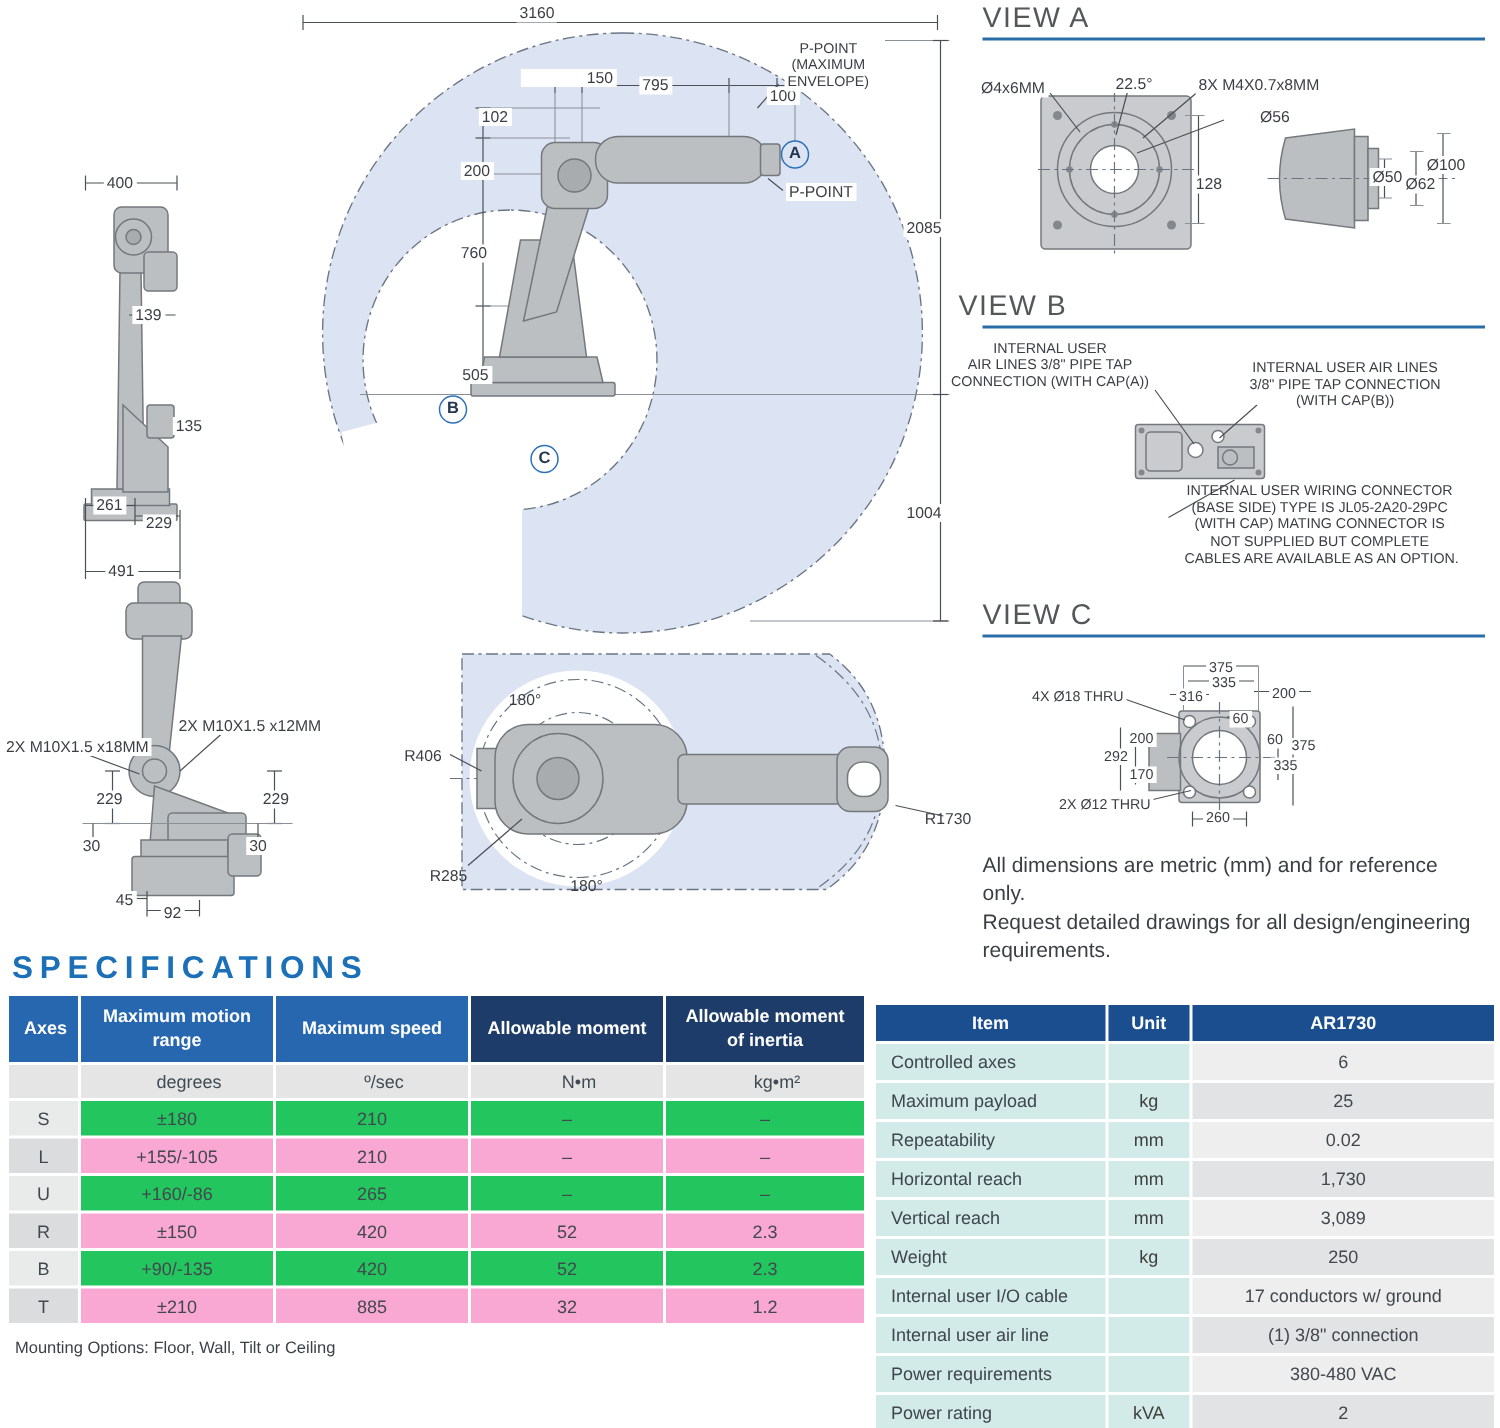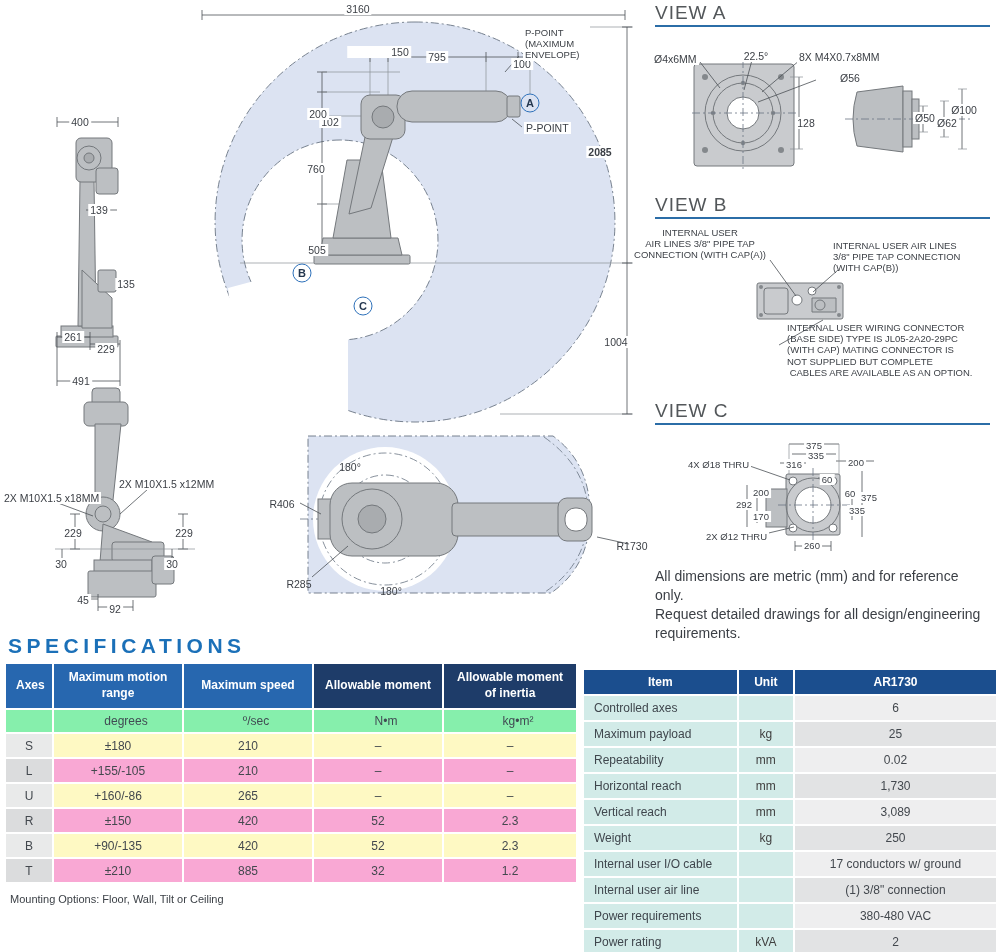--- a/index.html
+++ b/index.html
@@ -15,42 +15,42 @@
   .robo-d{stroke:#74787c;stroke-width:1;fill:#a9acaf;}
   .plate{fill:#c9cbce;stroke:#74787c;stroke-width:1;}
   .ring{fill:none;stroke:#74787c;stroke-width:1;}
   .bolt{fill:#84888c;stroke:none;}
   .wh{fill:#fff;stroke:none;}
   
   .layer{position:absolute;left:0;top:0;width:1000px;height:952px;pointer-events:none;}
   .lbl{position:absolute;font-size:10.5px;line-height:1.18;color:#3b3f45;white-space:pre;transform:translateX(-50%);}
   .lbl.bg{background:#fff;padding:0 2px;}
   .lbl.sm{font-size:9.5px;}
-  .lbl.ta-l{transform:none;text-align:left;}
+  .lbl.ta-l{transform:none;text-align:center;}
   .lbl.ctr{text-align:center;}
   .lbl.circ{transform:translate(-50%,-50%);width:17px;height:17px;border:1.6px solid #2e71ba;
             border-radius:50%;display:flex;align-items:center;justify-content:center;
             font-weight:bold;font-size:11px;color:#24374f;background:transparent;padding:0;}
   
   .vhead{position:absolute;font-size:19px;color:#53575a;letter-spacing:1px;}
   .vrule{position:absolute;width:335px;border-top:2px solid #2b6da7;}
   #dims-note{position:absolute;left:655px;top:567px;width:335px;text-align:left;
              font-size:14px;color:#3b3f45;white-space:pre-line;line-height:1.35;}
   
   #spec-title{position:absolute;left:8px;top:634px;font-size:21px;font-weight:bold;
               color:#1b70b8;letter-spacing:4.5px;}
   #mount-note{position:absolute;left:10px;top:893px;font-size:11px;color:#3c4147;}
   table{position:absolute;border-collapse:separate;border-spacing:2px;table-layout:fixed;background:#fff;}
   #axes-table{left:4px;top:662px;width:574px;}
   #axes-table th{font-size:12px;font-weight:bold;color:#fff;height:40px;line-height:1.3;padding:2px 10px;}
   #axes-table th.hb{background:#2767af;}
   #axes-table th.hn{background:#1e3c69;}
   #axes-table td{font-size:12px;color:#43484e;text-align:center;height:21px;padding:1px 2px;}
-  #axes-table td.uc{background:#86efac;color:#414b53;height:20px;padding-left:18px;}
-  #axes-table tr.rowA td{background:#fef9c3;}
+  #axes-table td.uc{background:#e5e5e5;color:#414b53;height:20px;padding-left:18px;}
+  #axes-table tr.rowA td{background:#22c55e;}
   #axes-table tr.rowA td.c0{background:#e9eaea;}
   #axes-table tr.rowB td{background:#f9a8d4;}
   #axes-table tr.rowB td.c0{background:#dbdcdd;}
   #item-table{left:582px;top:668px;width:416px;}
   #item-table th{background:#1b4e8e;color:#fff;font-weight:bold;font-size:12px;height:20px;padding:2px;}
   #item-table td{font-size:12px;height:22px;padding:1px 4px;color:#43484e;}
   #item-table td.tc{background:#d2ebe8;color:#3f464d;text-align:left;padding-left:10px;margin-left:25px;}
   #item-table td.tcu{background:#d2ebe8;color:#404040;text-align:center;}
   #item-table td.vA{background:#eeeeef;text-align:center;}
   #item-table td.vB{background:#e2e3e4;text-align:center;}
@@ -283,32 +283,32 @@
       <div class="lbl ta-l bg" style="left: 117px; top: 478px;">2X M10X1.5 x12MM</div>
       <div class="lbl bg" style="left: 73px; top: 527px;">229</div>
       <div class="lbl bg" style="left: 184px; top: 527px;">229</div>
       <div class="lbl bg" style="left: 61px; top: 558px;">30</div>
       <div class="lbl bg" style="left: 172px; top: 558px;">30</div>
       <div class="lbl bg" style="left: 83px; top: 594px;">45</div>
       <div class="lbl bg" style="left: 115px; top: 603px;">92</div>
     </div>
   <div class="layer">
       <div class="lbl bg" style="left: 358px; top: 3px;">3160</div>
-      <div class="lbl bg" style="left: 330px; top: 72px; margin-top: 44px;">102</div>
+      <div class="lbl bg" style="left: 330px; top: 72px;">102</div>
       <div class="lbl bg" style="left: 379px; top: 46px; padding-left: 44px;">150</div>
       <div class="lbl bg" style="left: 437px; top: 51px;">795</div>
       <div class="lbl bg" style="left: 522px; top: 58px;">100</div>
       <div class="lbl ta-l sm bg" style="left: 523px; top: 27px;">P-POINT
 (MAXIMUM
 ENVELOPE)</div>
       <div class="lbl ta-l bg" style="left: 524px; top: 122px;">P-POINT</div>
       <div class="lbl bg" style="left: 318px; top: 108px;">200</div>
       <div class="lbl bg" style="left: 316px; top: 163px;">760</div>
       <div class="lbl bg" style="left: 317px; top: 244px;">505</div>
-      <div class="lbl bg" style="left: 600px; top: 146px; font-weight: bold;">2085</div>
+      <div class="lbl bg" style="left: 616px; top: 146px;">2085</div>
       <div class="lbl bg" style="left: 616px; top: 336px;">1004</div>
       <div class="lbl circ" style="left: 530px; top: 103px;">A</div>
       <div class="lbl circ" style="left: 302px; top: 273px;">B</div>
       <div class="lbl circ" style="left: 363px; top: 306px;">C</div>
     </div>
   <div class="layer">
       <div class="lbl" style="left: 350px; top: 461px;">180°</div>
       <div class="lbl" style="left: 282px; top: 498px;">R406</div>
       <div class="lbl" style="left: 299px; top: 578px;">R285</div>
       <div class="lbl" style="left: 391px; top: 585px;">180°</div>
@@ -349,21 +349,21 @@
       <div class="lbl bg sm" style="left: 761px; top: 511px;">170</div>
       <div class="lbl bg sm" style="left: 850px; top: 488px;">60</div>
       <div class="lbl bg sm" style="left: 869px; top: 492px;">375</div>
       <div class="lbl bg sm" style="left: 857px; top: 505px;">335</div>
       <div class="lbl ta-l bg sm" style="left: 704px; top: 531px;">2X Ø12 THRU</div>
       <div class="lbl bg sm" style="left: 812px; top: 540px;">260</div>
     </div>
 
   <div class="vhead" style="left:655px;top:2px;">VIEW A</div>
   <div class="vrule" style="left:655px;top:25px;"></div>
-  <div class="vhead" style="left:655px;top:194px;">VIEW B</div>
+  <div class="vhead" style="left:639px;top:194px;">VIEW B</div>
   <div class="vrule" style="left:655px;top:217px;"></div>
   <div class="vhead" style="left:655px;top:400px;">VIEW C</div>
   <div class="vrule" style="left:655px;top:423px;"></div>
 
   <div id="dims-note">All dimensions are metric (mm) and for reference only.
 Request detailed drawings for all design/engineering requirements.</div>
 
   <div id="spec-title">SPECIFICATIONS</div>
 
   <table id="axes-table">

